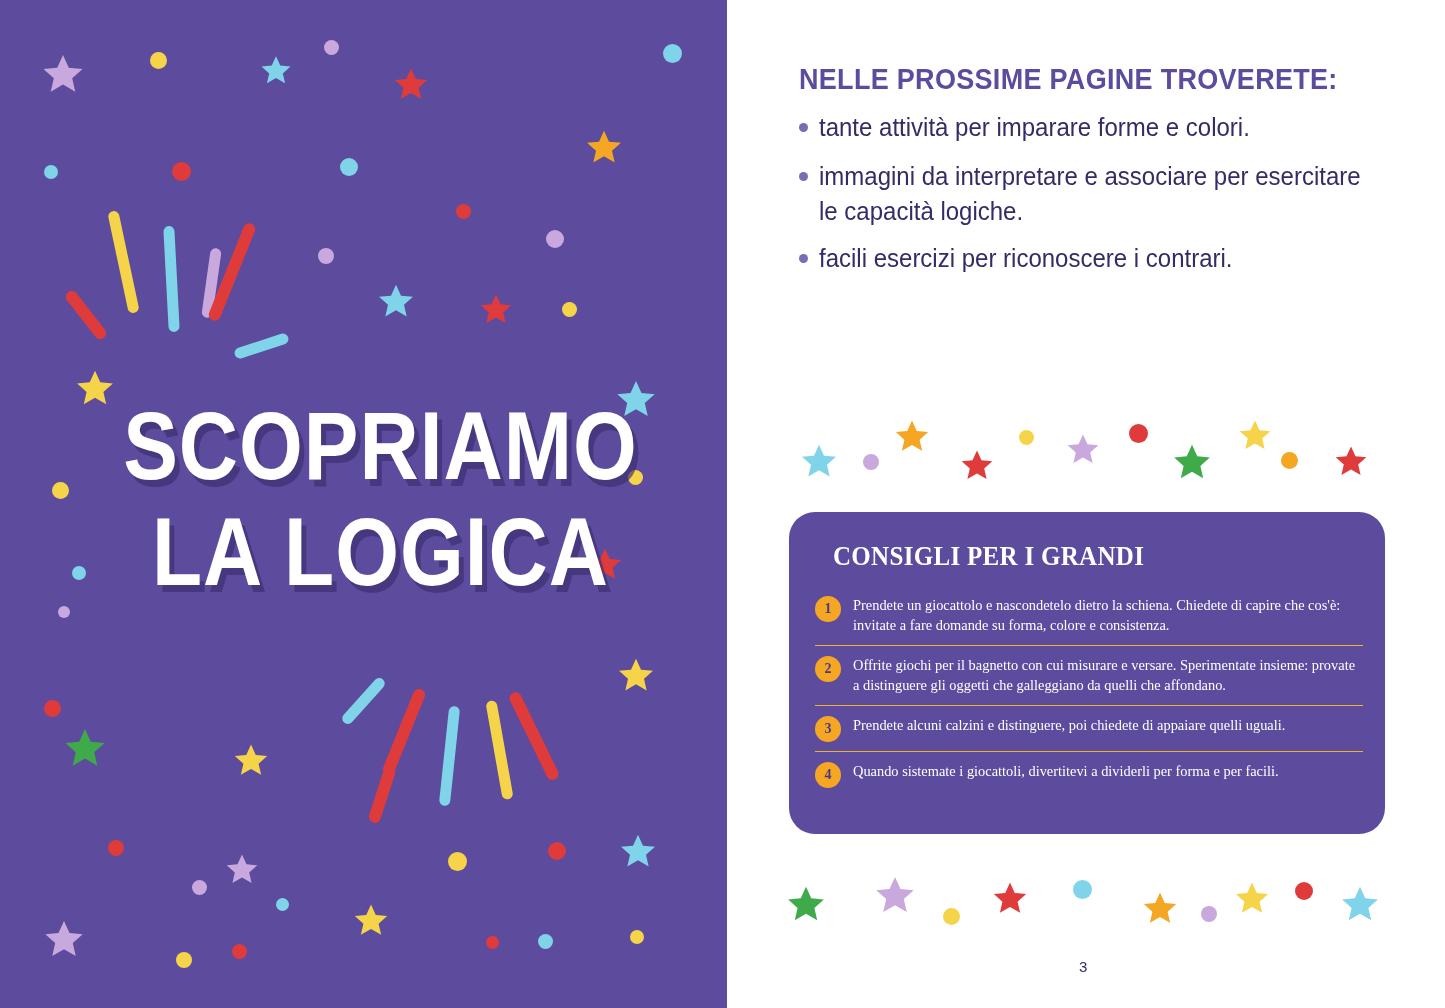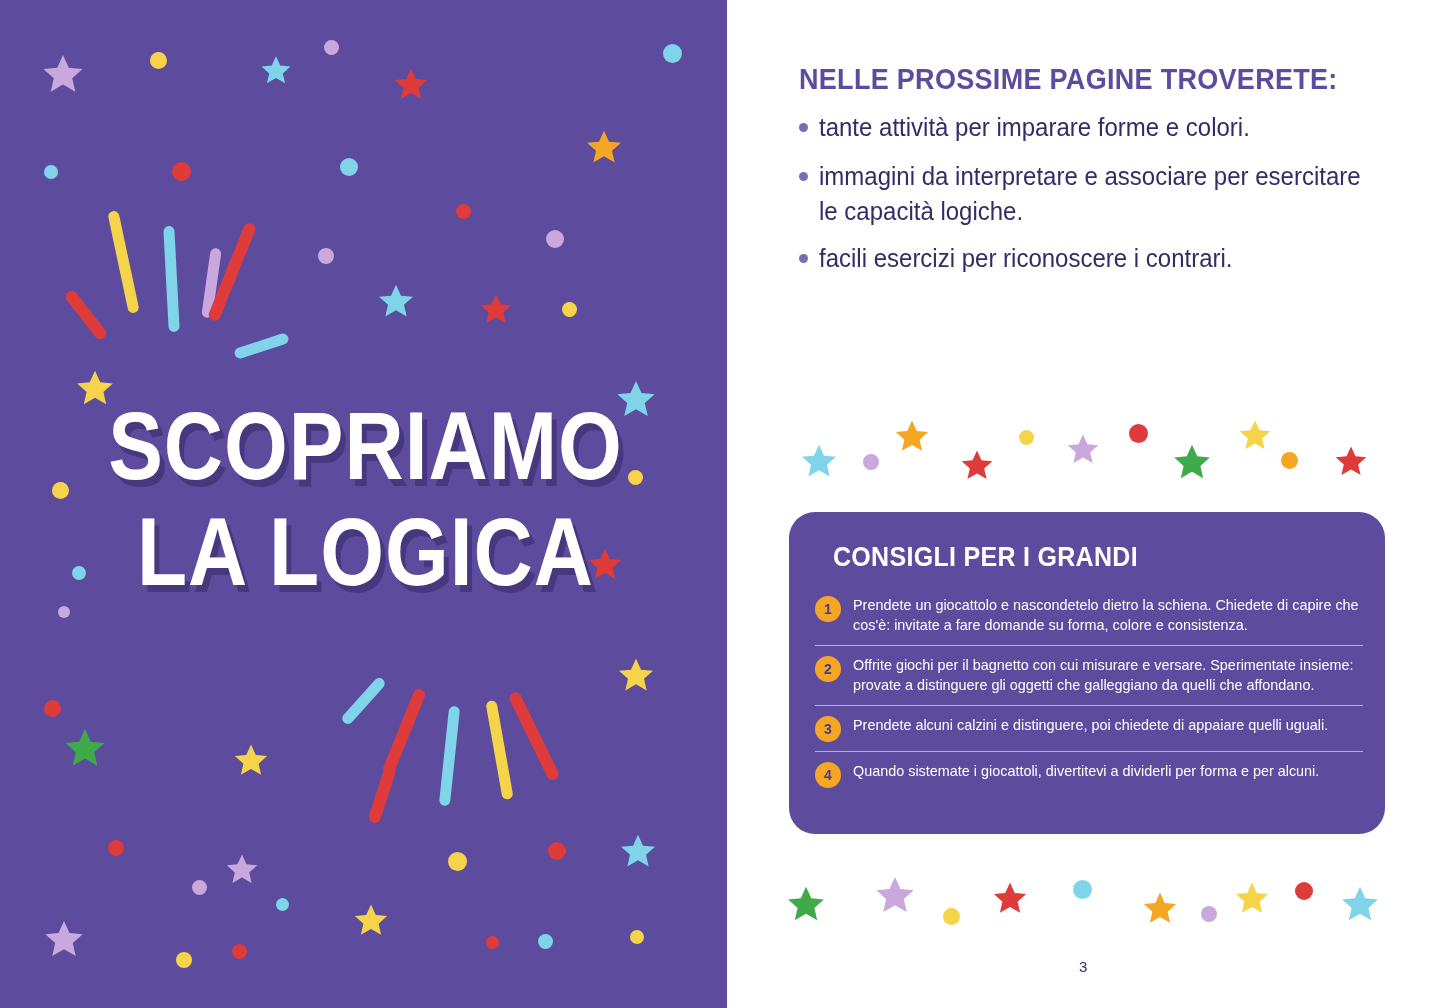--- a/index.html
+++ b/index.html
@@ -24,21 +24,21 @@
   .left-page {
     position: relative;
     width: 727px;
     height: 1008px;
     background: #5d4b9e;
     overflow: hidden;
     flex: none;
   }
   .title-block {
     position: absolute;
-    left: 1px;
+    left: 16px;
     top: 396px;
     width: 729px;
     text-align: center;
     z-index: 5;
   }
   .title-line {
     font-family: "Liberation Sans", sans-serif;
     font-weight: bold;
     font-size: 82px;
     letter-spacing: 1px;
@@ -108,20 +108,21 @@
   .decor-bottom { top: 862px; }
 
   .tips-card {
     position: absolute;
     left: 62px;
     top: 512px;
     width: 596px;
     height: 322px;
     background: #5d4b9e;
     border-radius: 26px;
+    font-family: Liberation Serif, serif;
   }
   .tips-title {
     position: absolute;
     left: 44px;
     top: 28px;
     color: #ffffff;
     font-weight: bold;
     font-size: 25px;
     letter-spacing: 0.3px;
     transform: scaleY(1.12);
@@ -332,21 +333,21 @@
         <div class="tip-item">
           <div class="tip-num">2</div>
           <div class="tip-text">Offrite giochi per il bagnetto con cui misurare e versare. Sperimentate insieme: provate a distinguere gli oggetti che galleggiano da quelli che affondano.</div>
         </div>
         <div class="tip-item">
           <div class="tip-num">3</div>
           <div class="tip-text">Prendete alcuni calzini e distinguere, poi chiedete di appaiare quelli uguali.</div>
         </div>
         <div class="tip-item">
           <div class="tip-num">4</div>
-          <div class="tip-text">Quando sistemate i giocattoli, divertitevi a dividerli per forma e per alcuni.</div>
+          <div class="tip-text">Quando sistemate i giocattoli, divertitevi a dividerli per forma e per facili.</div>
         </div>
       </div>
     </div>
 
     <div class="decor-row decor-bottom">
       <svg class="star" style="left:58px;top:22px;width:42px;height:42px;" viewBox="0 0 24 24">
           <path d="M12 1.6l3 6.6 7.2.7-5.4 4.8 1.6 7-6.4-3.7L5.6 20.7l1.6-7L1.8 8.9 9 8.2z" fill="#3faa4a"></path>
         </svg>
       <svg class="star" style="left:146px;top:12px;width:44px;height:44px;" viewBox="0 0 24 24">
           <path d="M12 1.6l3 6.6 7.2.7-5.4 4.8 1.6 7-6.4-3.7L5.6 20.7l1.6-7L1.8 8.9 9 8.2z" fill="#c9a8dd"></path>

